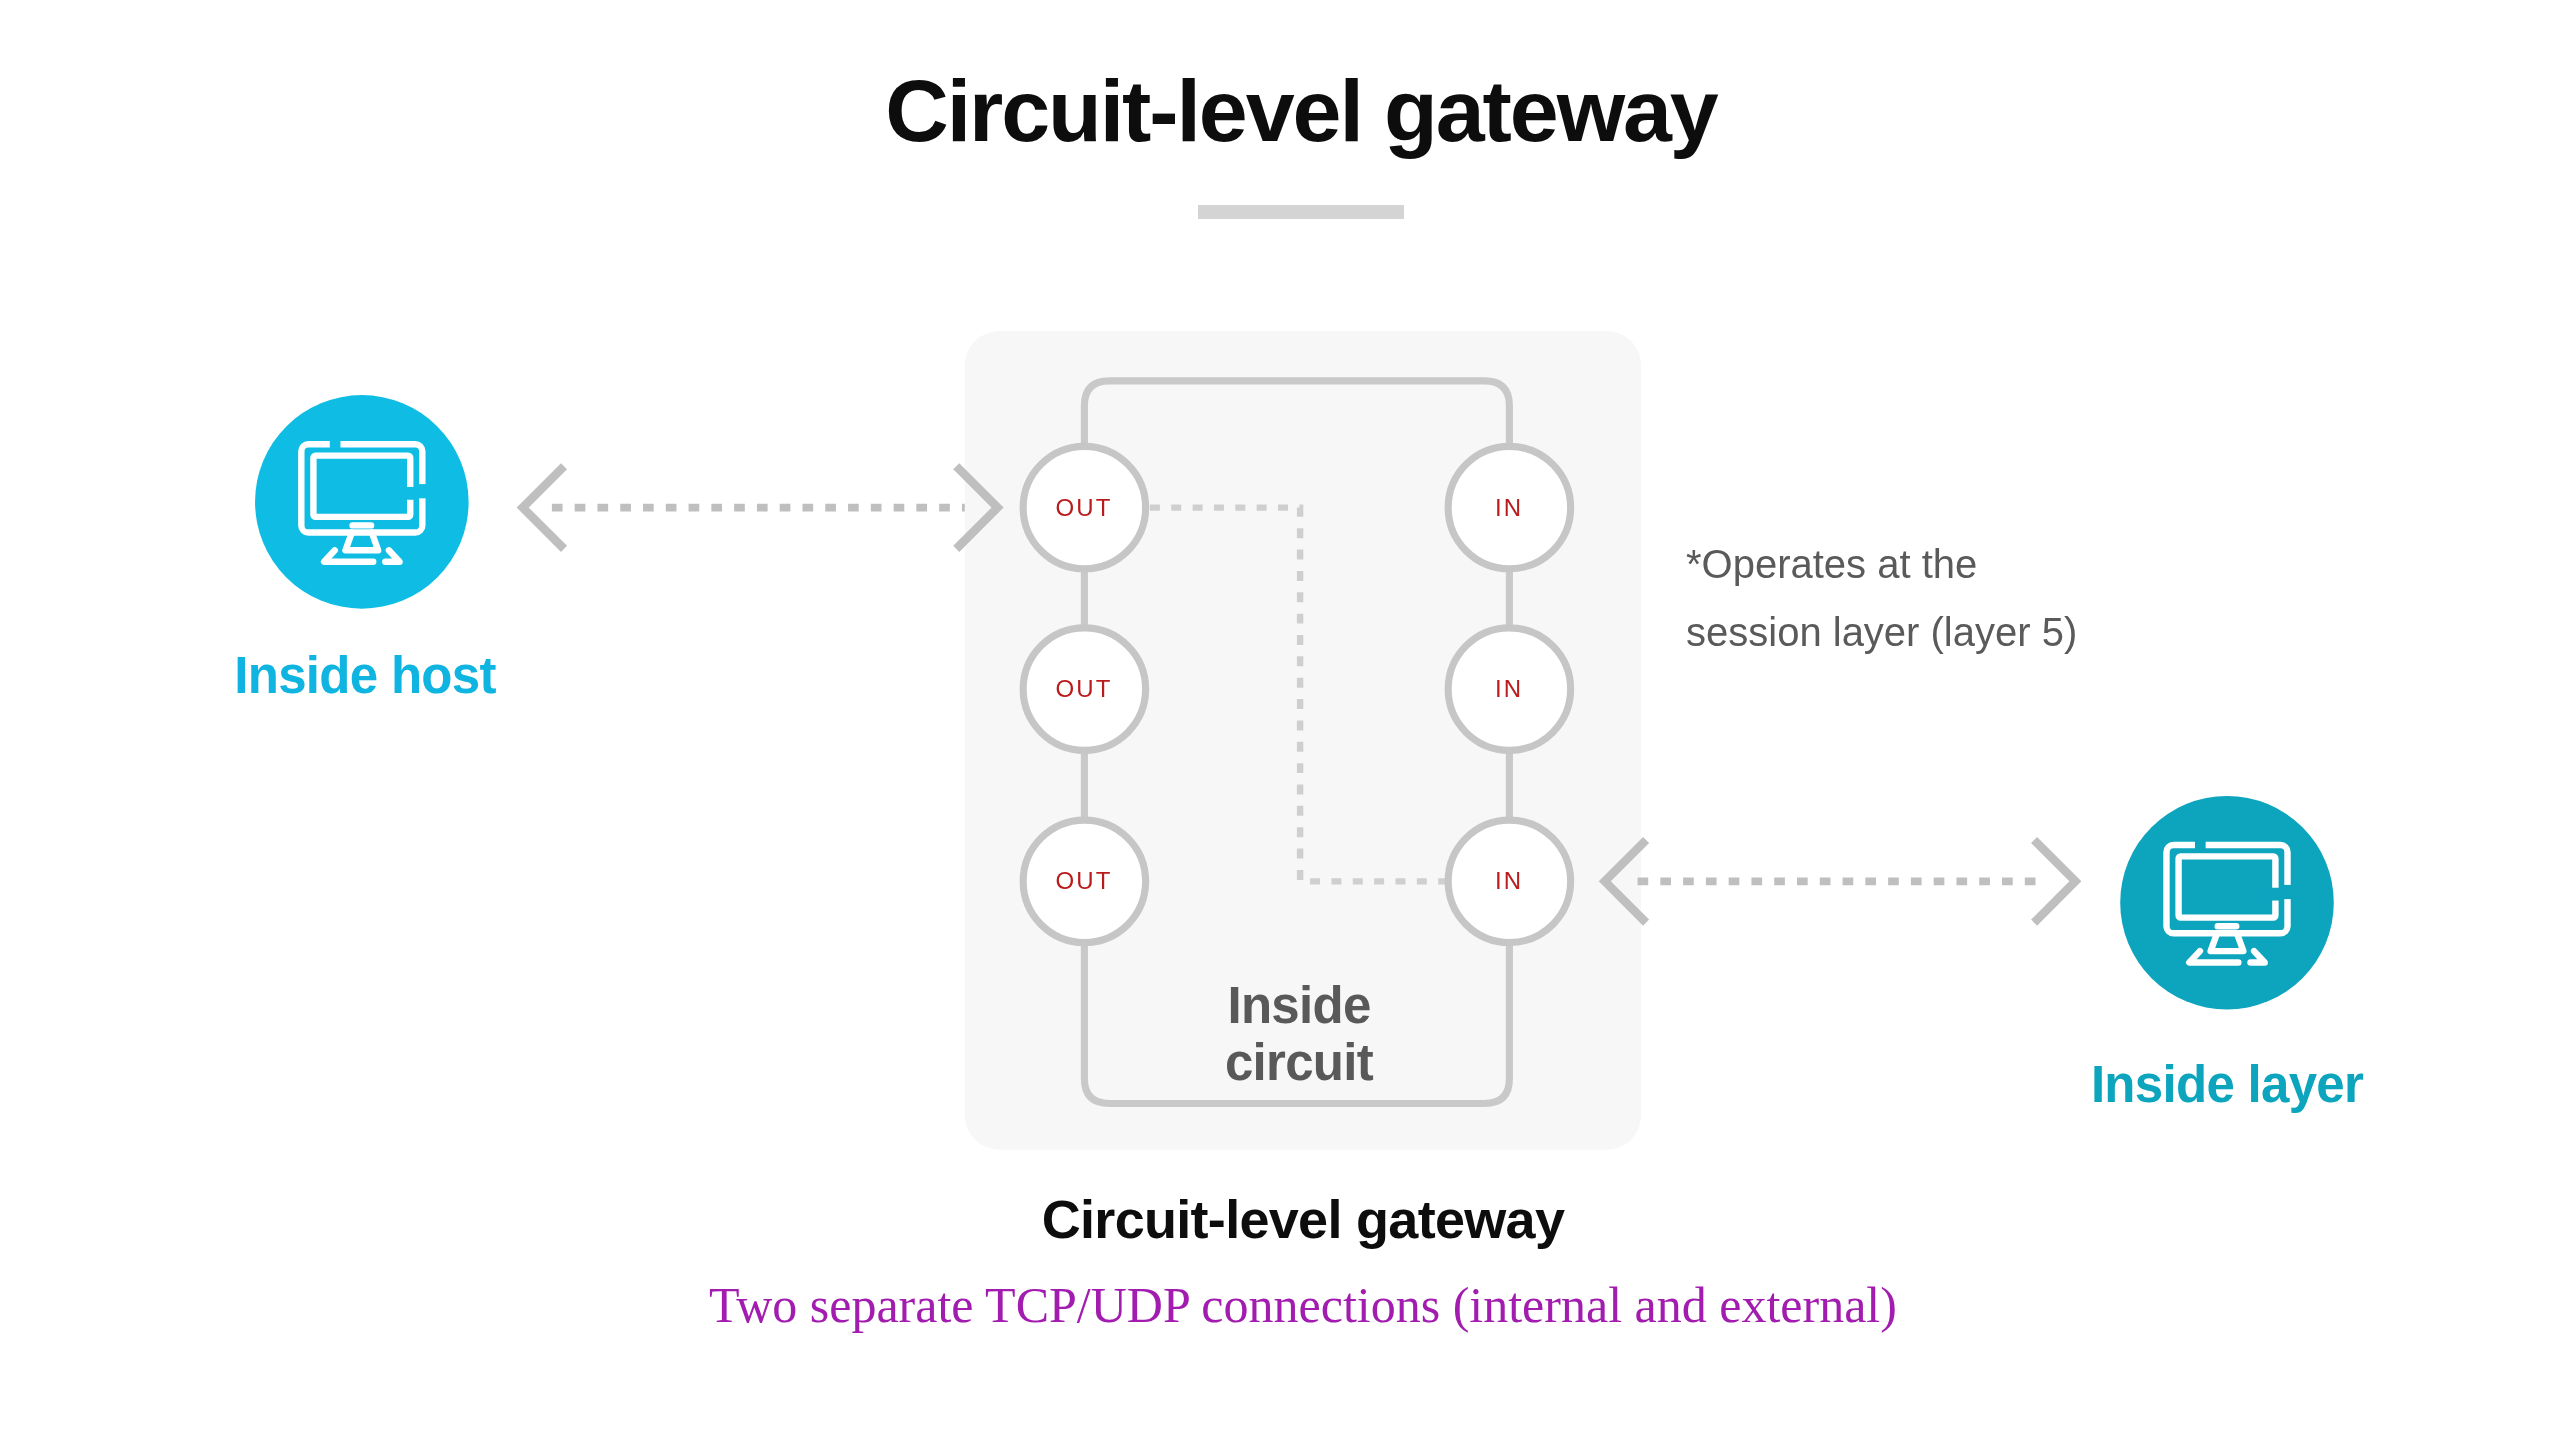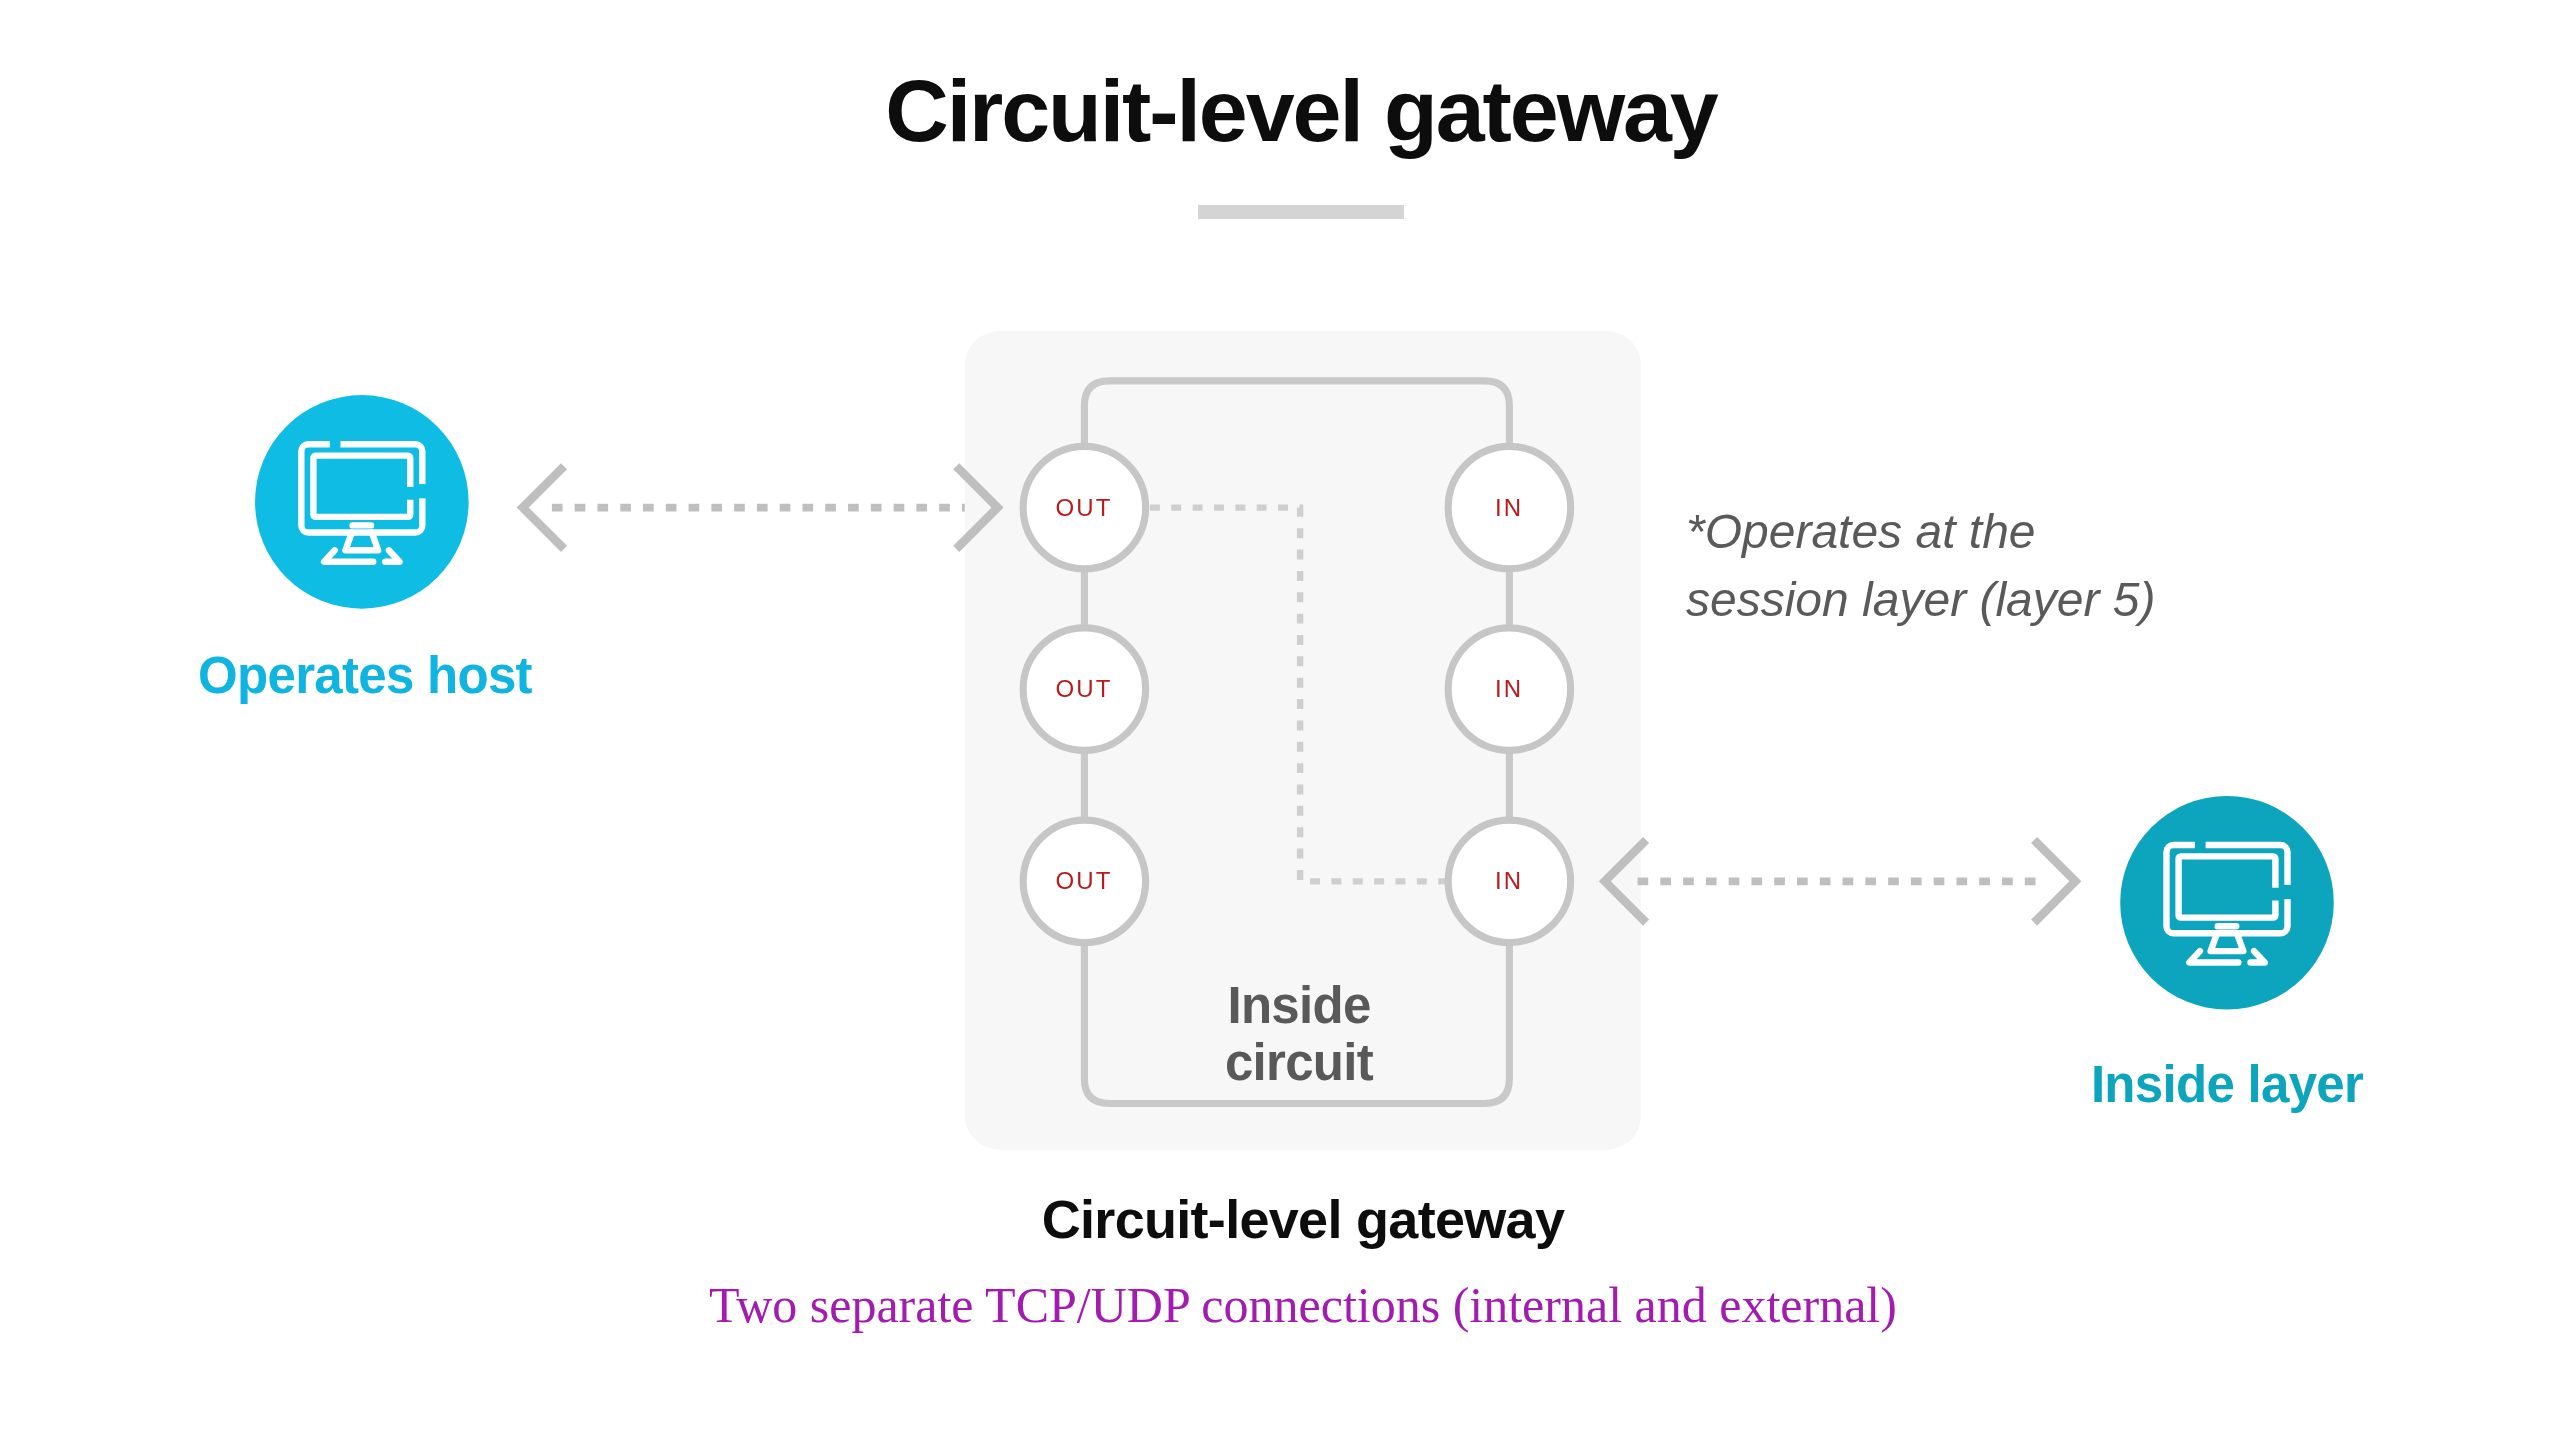--- a/index.html
+++ b/index.html
@@ -30,22 +30,22 @@
   .port-label{
     transform:translate(-50%,-50%);
     font-size:24px;font-weight:400;letter-spacing:2.1px;color:#b91c1c;white-space:nowrap;
   }
   .virtual-circuit{
     transform:translateX(-50%);
     text-align:center;font-size:51px;font-weight:700;line-height:57px;
     color:#595959;letter-spacing:-0.7px;
   }
   .note{
-    font-style:italic;font-size:48px;line-height:68px;color:#5a5a5a;
-    letter-spacing:0px;white-space:nowrap;
+    font-size:40px;line-height:68px;color:#5a5a5a;
+    letter-spacing:0px;white-space:nowrap;margin-top:32px;
   }
   .caption-title{
     transform:translateX(-50%);
     font-size:54px;font-weight:700;letter-spacing:-0.7px;color:#0d0d0d;white-space:nowrap;
   }
   .caption-subtitle{
     transform:translateX(-50%);
     font-size:50px;font-weight:400;letter-spacing:0px;color:#a21caf;white-space:nowrap;font-family:Liberation Serif, serif;
   }
   
@@ -118,21 +118,21 @@
   <div class="abs port-label" style="left:1084px;top:881px;">OUT</div>
   <div class="abs port-label" style="left:1509px;top:508px;">IN</div>
   <div class="abs port-label" style="left:1509px;top:689px;">IN</div>
   <div class="abs port-label" style="left:1509px;top:881px;">IN</div>
 
   <div class="abs virtual-circuit" style="left:1299px;top:977px;">
     <span>Inside</span><br>
     <span>circuit</span>
   </div>
 
-  <div class="abs host-label outside" style="left:365px;top:675px;">Operates host</div>
+  <div class="abs host-label outside" style="left:365px;top:675px;">Inside host</div>
   <div class="abs host-label inside" style="left:2227px;top:1084px;">Inside layer</div>
 
   <div class="abs note" style="left:1686px;top:498px;">
     <span>*Operates at the</span><br>
     <span>session layer (layer 5)</span>
   </div>
 
   <div class="abs caption-title" style="left:1303px;top:1188px;">Circuit-level gateway</div>
   <div class="abs caption-subtitle" style="left:1303px;top:1276px;">Two separate TCP/UDP connections (internal and external)</div>
 

